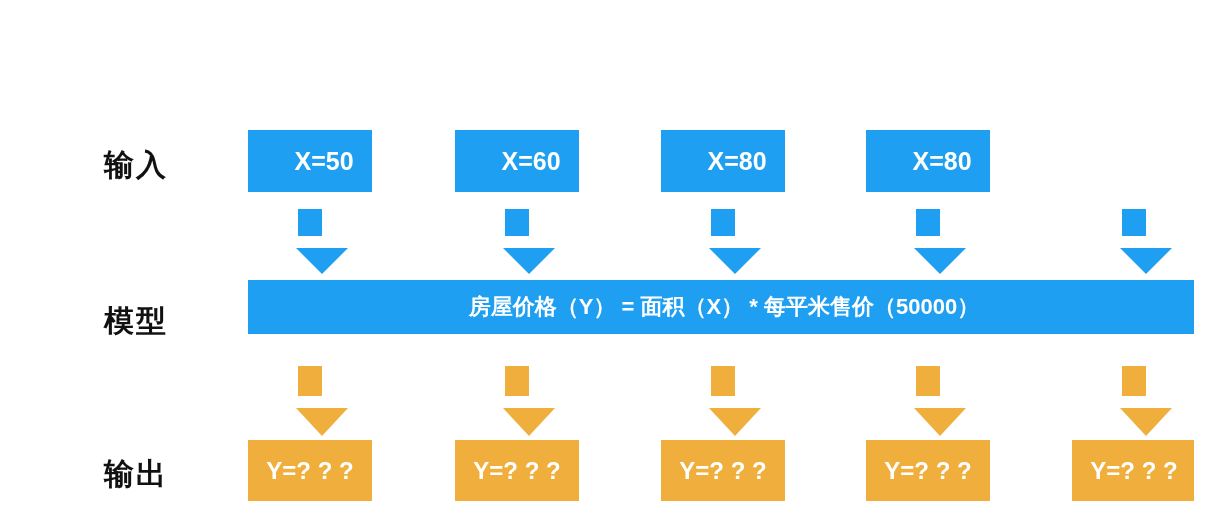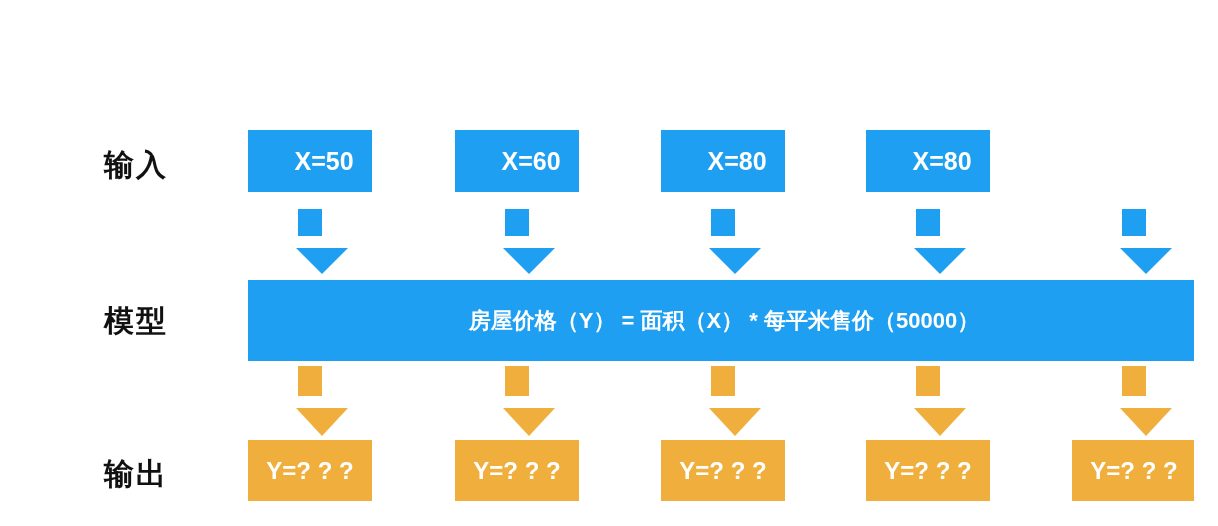--- a/index.html
+++ b/index.html
@@ -83,21 +83,21 @@
   .a3 { left: 649px; }
   .a4 { left: 854px; }
   .a5 { left: 1060px; }
 
   
   .model-bar {
     position: absolute;
     left: 200px;
     top: 232px;
     width: 952px;
-    height: 81px;
+    height: 54px;
     background: var(--blue);
     display: flex;
     align-items: center;
     justify-content: center;
   }
   .model-bar .formula {
     color: #ffffff;
     font-weight: bold;
     font-size: 22px;
     white-space: nowrap;

